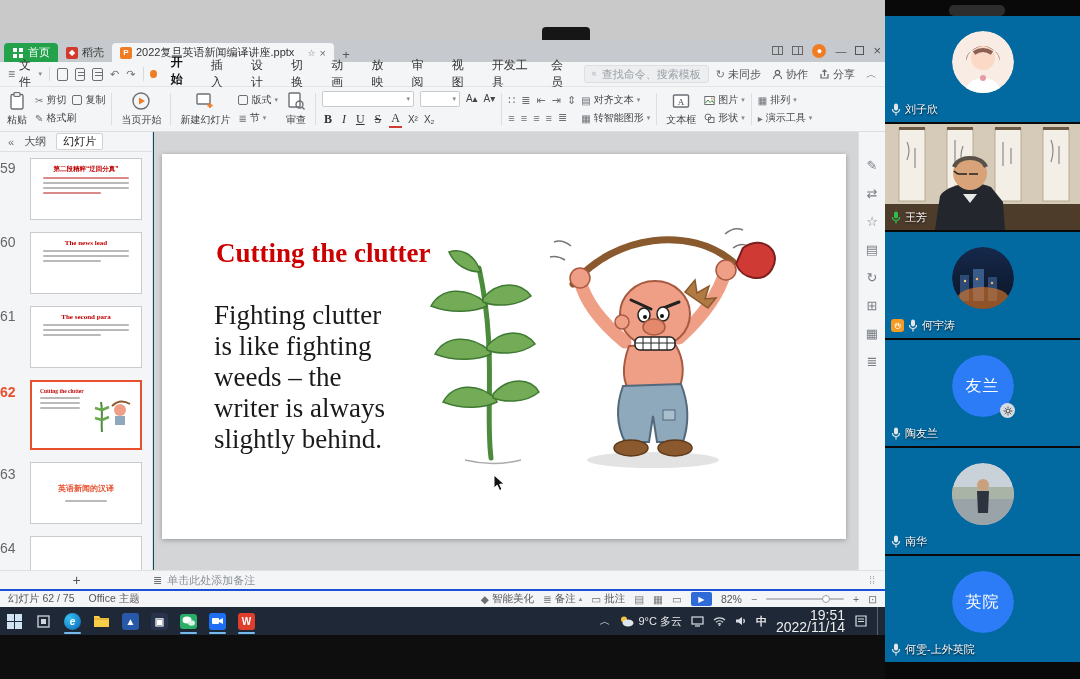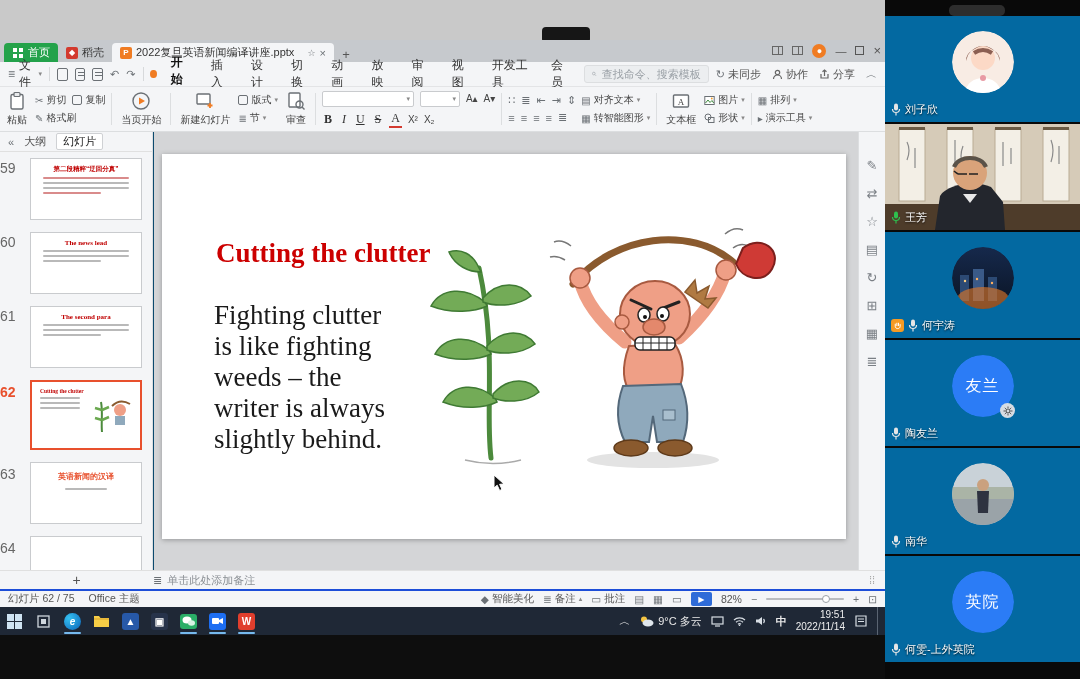--- a/index.html
+++ b/index.html
@@ -80,21 +80,21 @@
   .sb-item{display:flex;align-items:center;gap:3px}
   .playbtn{width:21px;height:14px;background:#2e6bd8;border-radius:2px;color:#fff;font-size:8px;display:flex;align-items:center;justify-content:center}
   .ztrack{width:78px;height:2px;background:#b9bcc0;position:relative;border-radius:1px}
   .zknob{position:absolute;left:56px;top:-3px;width:8px;height:8px;border-radius:50%;background:#fff;border:1px solid #9aa0a6}
   
   .taskbar{position:absolute;left:0;top:607px;width:885px;height:28px;background:#1f2836;display:flex;align-items:center}
   .tb-ic{width:29px;height:28px;display:flex;align-items:center;justify-content:center;position:relative}
   .tb-ic.open::after{content:"";position:absolute;left:6px;right:6px;bottom:1px;height:2px;background:#76b9ed;border-radius:1px}
   .appsq{width:17px;height:17px;border-radius:3px;display:flex;align-items:center;justify-content:center;color:#fff;font-size:10px;font-weight:bold}
   .tray{margin-left:auto;display:flex;align-items:center;gap:9px;color:#e8e8e8;padding-right:4px;font-size:11px}
-  .timeblk{text-align:right;font-size:10px;line-height:12px;color:#eee}
+  .timeblk{text-align:right;font-size:14px;line-height:12px;color:#eee}
   .desksliver{width:4px;height:28px;border-left:1px solid #5a6472}
   .letterbox{position:absolute;left:0;top:635px;width:885px;height:44px;background:#0e0e0e}
   
   .cursor{position:absolute;left:493px;top:474px;z-index:50}
   
   .panel{position:absolute;left:885px;top:0;width:195px;height:679px;background:#090909}
   .ppill{position:absolute;left:64px;top:5px;width:56px;height:11px;background:#2d2d2d;border-radius:5px}
   .tile{position:absolute;left:0;width:195px;height:106px;background:#0369a1;overflow:hidden}
   .tile.active{box-shadow:inset 0 0 0 2px #2ec04e}
   .avatarwrap{position:absolute;left:50%;top:46px;transform:translate(-50%,-50%);width:62px;height:62px;border-radius:50%;overflow:hidden}
@@ -393,21 +393,21 @@
             <path d="M8 34 C7 24 9 14 7 4" stroke="#4c8a3c" stroke-width="2" fill="none"></path>
             <path d="M8 12 l-7 -2 M8 12 l7 -3 M8 22 l-7 -2 M8 22 l7 -3" stroke="#6aa84f" stroke-width="2.5" fill="none"></path>
             <circle cx="26" cy="12" r="6" fill="#ef9f86"></circle>
             <rect x="21" y="18" width="10" height="9" fill="#8fa9bc"></rect>
             <path d="M18 8 Q26 0 36 6" stroke="#8a5a2e" stroke-width="2" fill="none"></path>
           </svg>
         </div>
 
         <span class="tnum" style="top:314px">63</span>
         <div class="thumb" style="top:310px">
-          <div class="t-title orange" style="margin-top:8px">英语新闻的汉译</div>
+          <div class="t-title orange" style="margin-top:20px">英语新闻的汉译</div>
           <div class="tline" style="margin:6px 34px"></div>
         </div>
 
         <span class="tnum" style="top:388px">64</span>
         <div class="thumb" style="top:384px"></div>
       </div>
 
       <div class="slidearea">
         <div class="slide">
           <div class="slide-title">Cutting the clutter</div>

